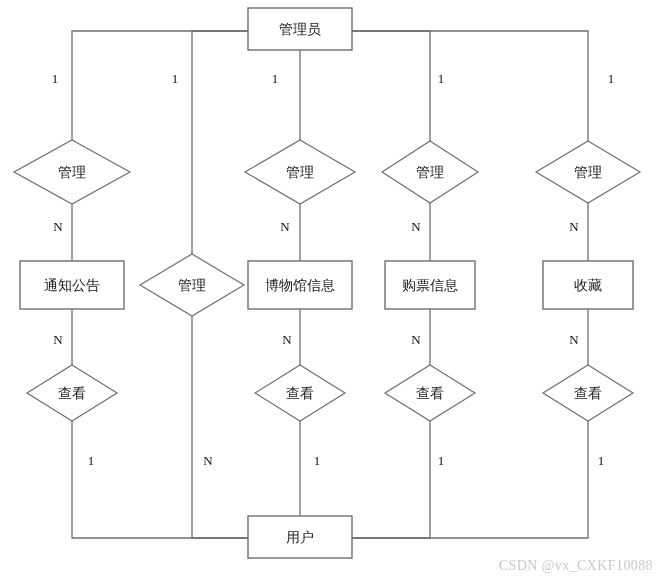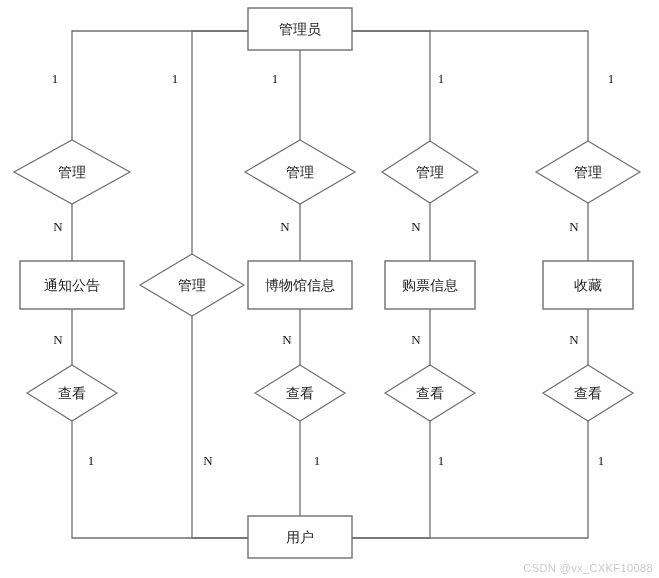--- a/index.html
+++ b/index.html
@@ -48,22 +48,22 @@
     font-family: "Liberation Serif", serif;
     font-size: 13px;
     fill: #111111;
     text-anchor: middle;
     dominant-baseline: middle;
   }
   .watermark {
     position: absolute;
     right: 6px;
     bottom: 4px;
-    font-family: Liberation Sans, sans-serif;
-    font-size: 11px;
+    font-family: Liberation Serif, serif;
+    font-size: 14px;
     color: #c9c9c9;
     letter-spacing: 0.4px;
     user-select: none;
   }
 </style>
 </head>
 <body>
 
 <div id="canvas">
 

